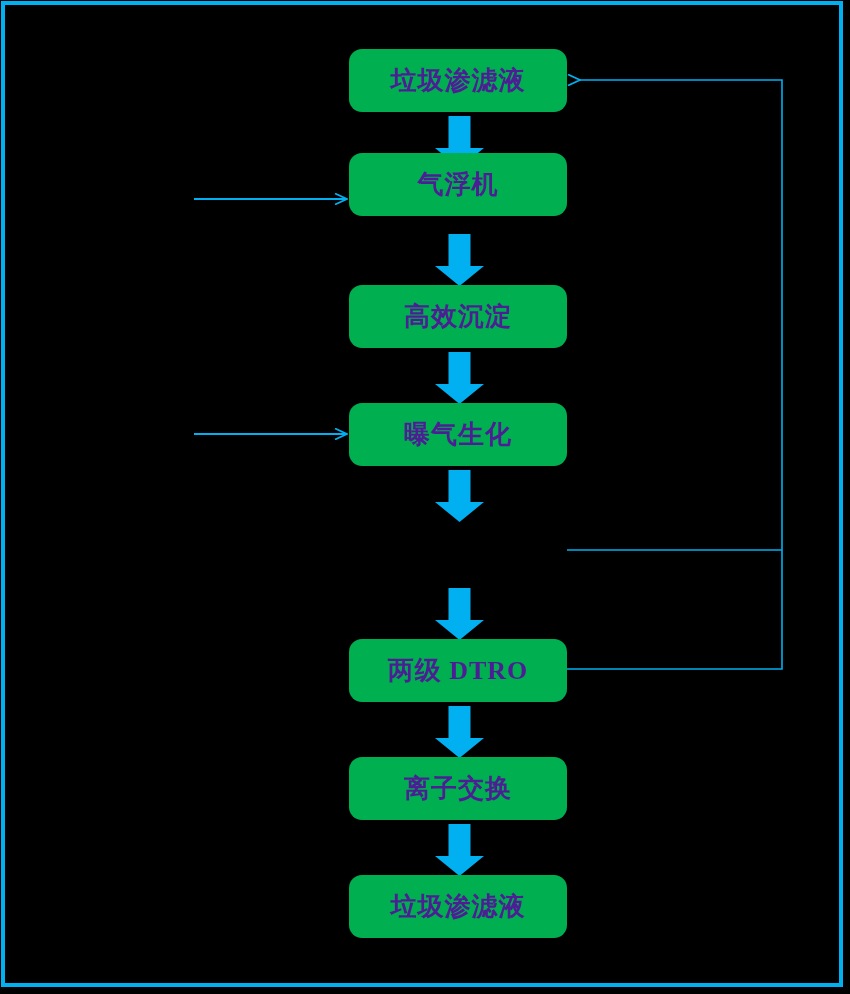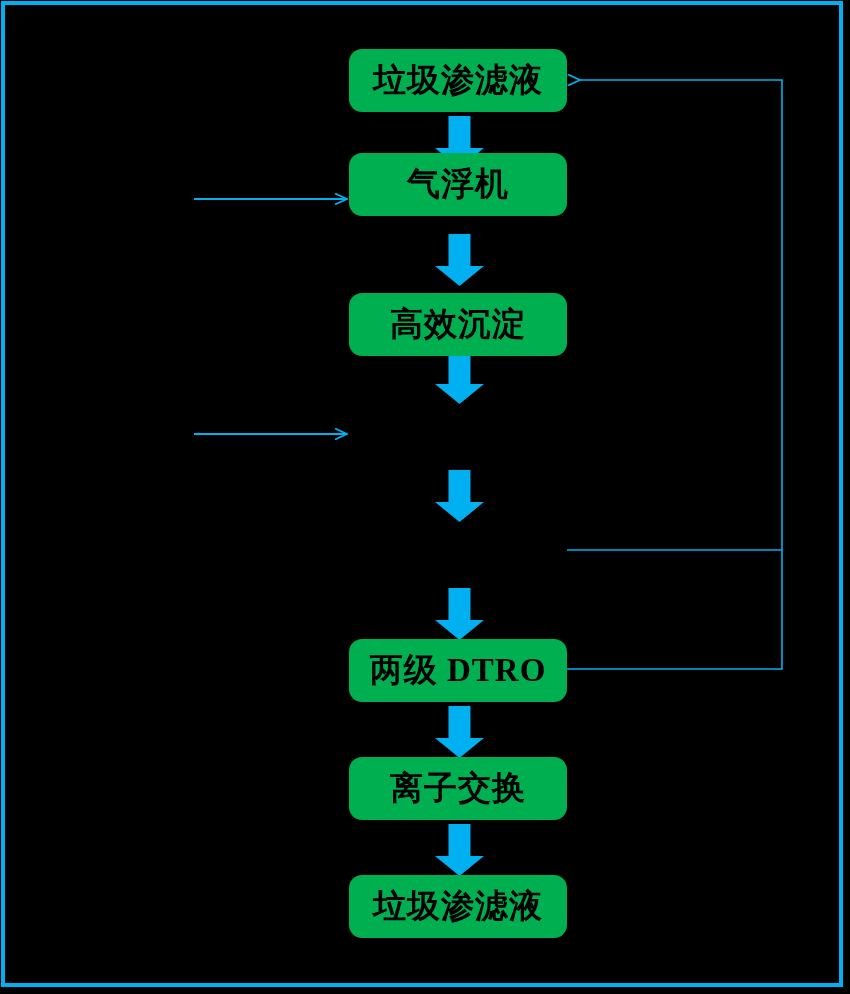--- a/index.html
+++ b/index.html
@@ -34,22 +34,22 @@
     width: 218px;
     height: 63px;
     background: #00B050;
     border-radius: 13px;
     display: flex;
     align-items: center;
     justify-content: center;
     box-sizing: border-box;
   }
   .node .label {
-    color: #000000;
-    font-size: 33px;
+    color: #4c1d95;
+    font-size: 26px;
     font-weight: bold;
     line-height: 1;
     letter-spacing: 1px;
     white-space: pre;
     text-align: center;
     font-family: "Liberation Serif", "DejaVu Serif", serif;
   }
   
   .block-arrow {
     position: absolute;
@@ -137,22 +137,25 @@
       <polygon points="14.5,0 36.5,0 36.5,32 50,32 25.5,52 1,32 14.5,32" fill="#00B0F0"></polygon>
     </svg>
   </div>
 
   <div class="node" style="top:49px">
     <span class="label">垃圾渗滤液</span>
   </div>
   <div class="node" style="top:153px">
     <span class="label">气浮机</span>
   </div>
-  <div class="node" style="top:293px">
+  <div class="node" style="top:285px">
     <span class="label">高效沉淀</span>
+  </div>
+  <div class="node" style="top:403px">
+    <span class="label">曝气生化</span>
   </div>
   <div class="node" style="top:639px">
     <span class="label">两级 DTRO</span>
   </div>
   <div class="node" style="top:757px">
     <span class="label">离子交换</span>
   </div>
   <div class="node" style="top:875px">
     <span class="label">垃圾渗滤液</span>
   </div>

